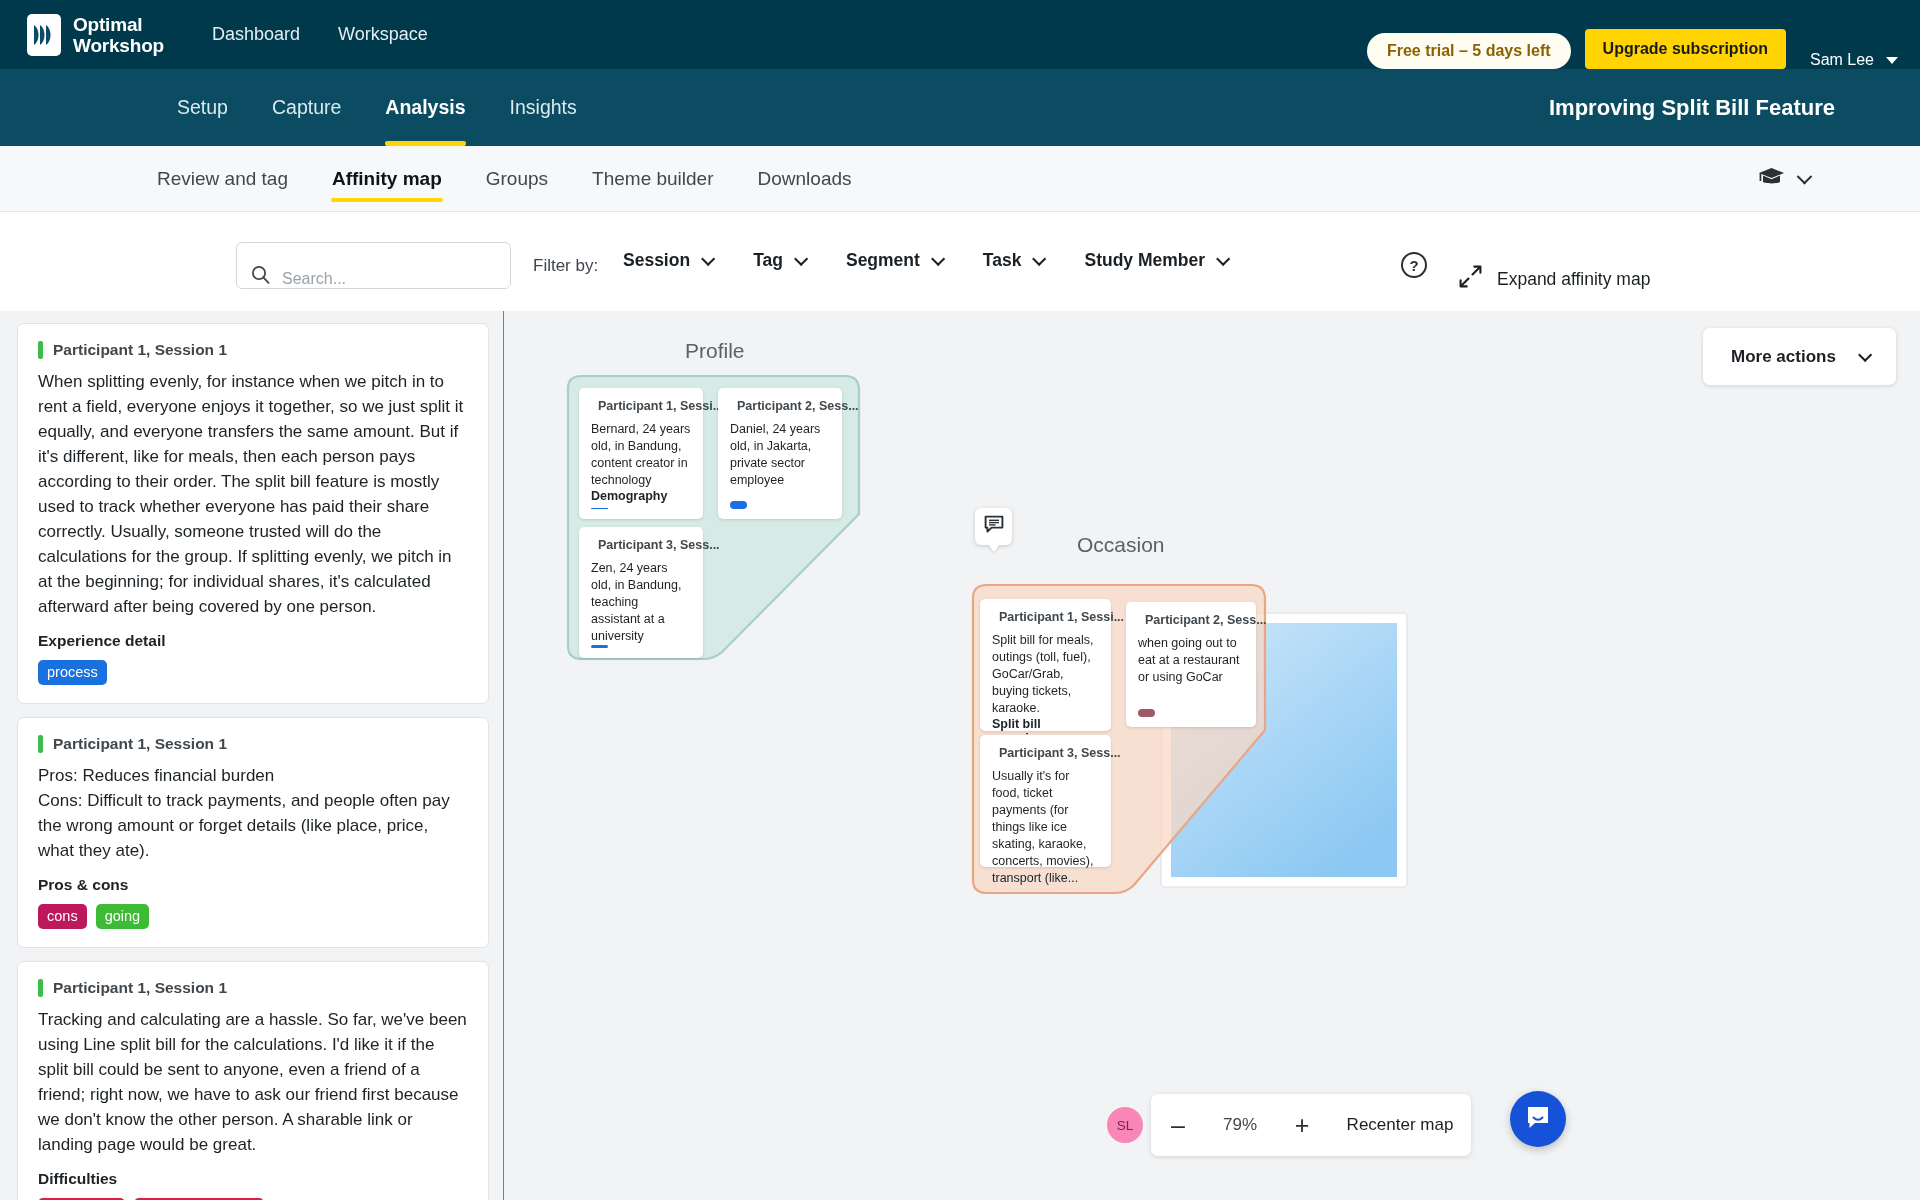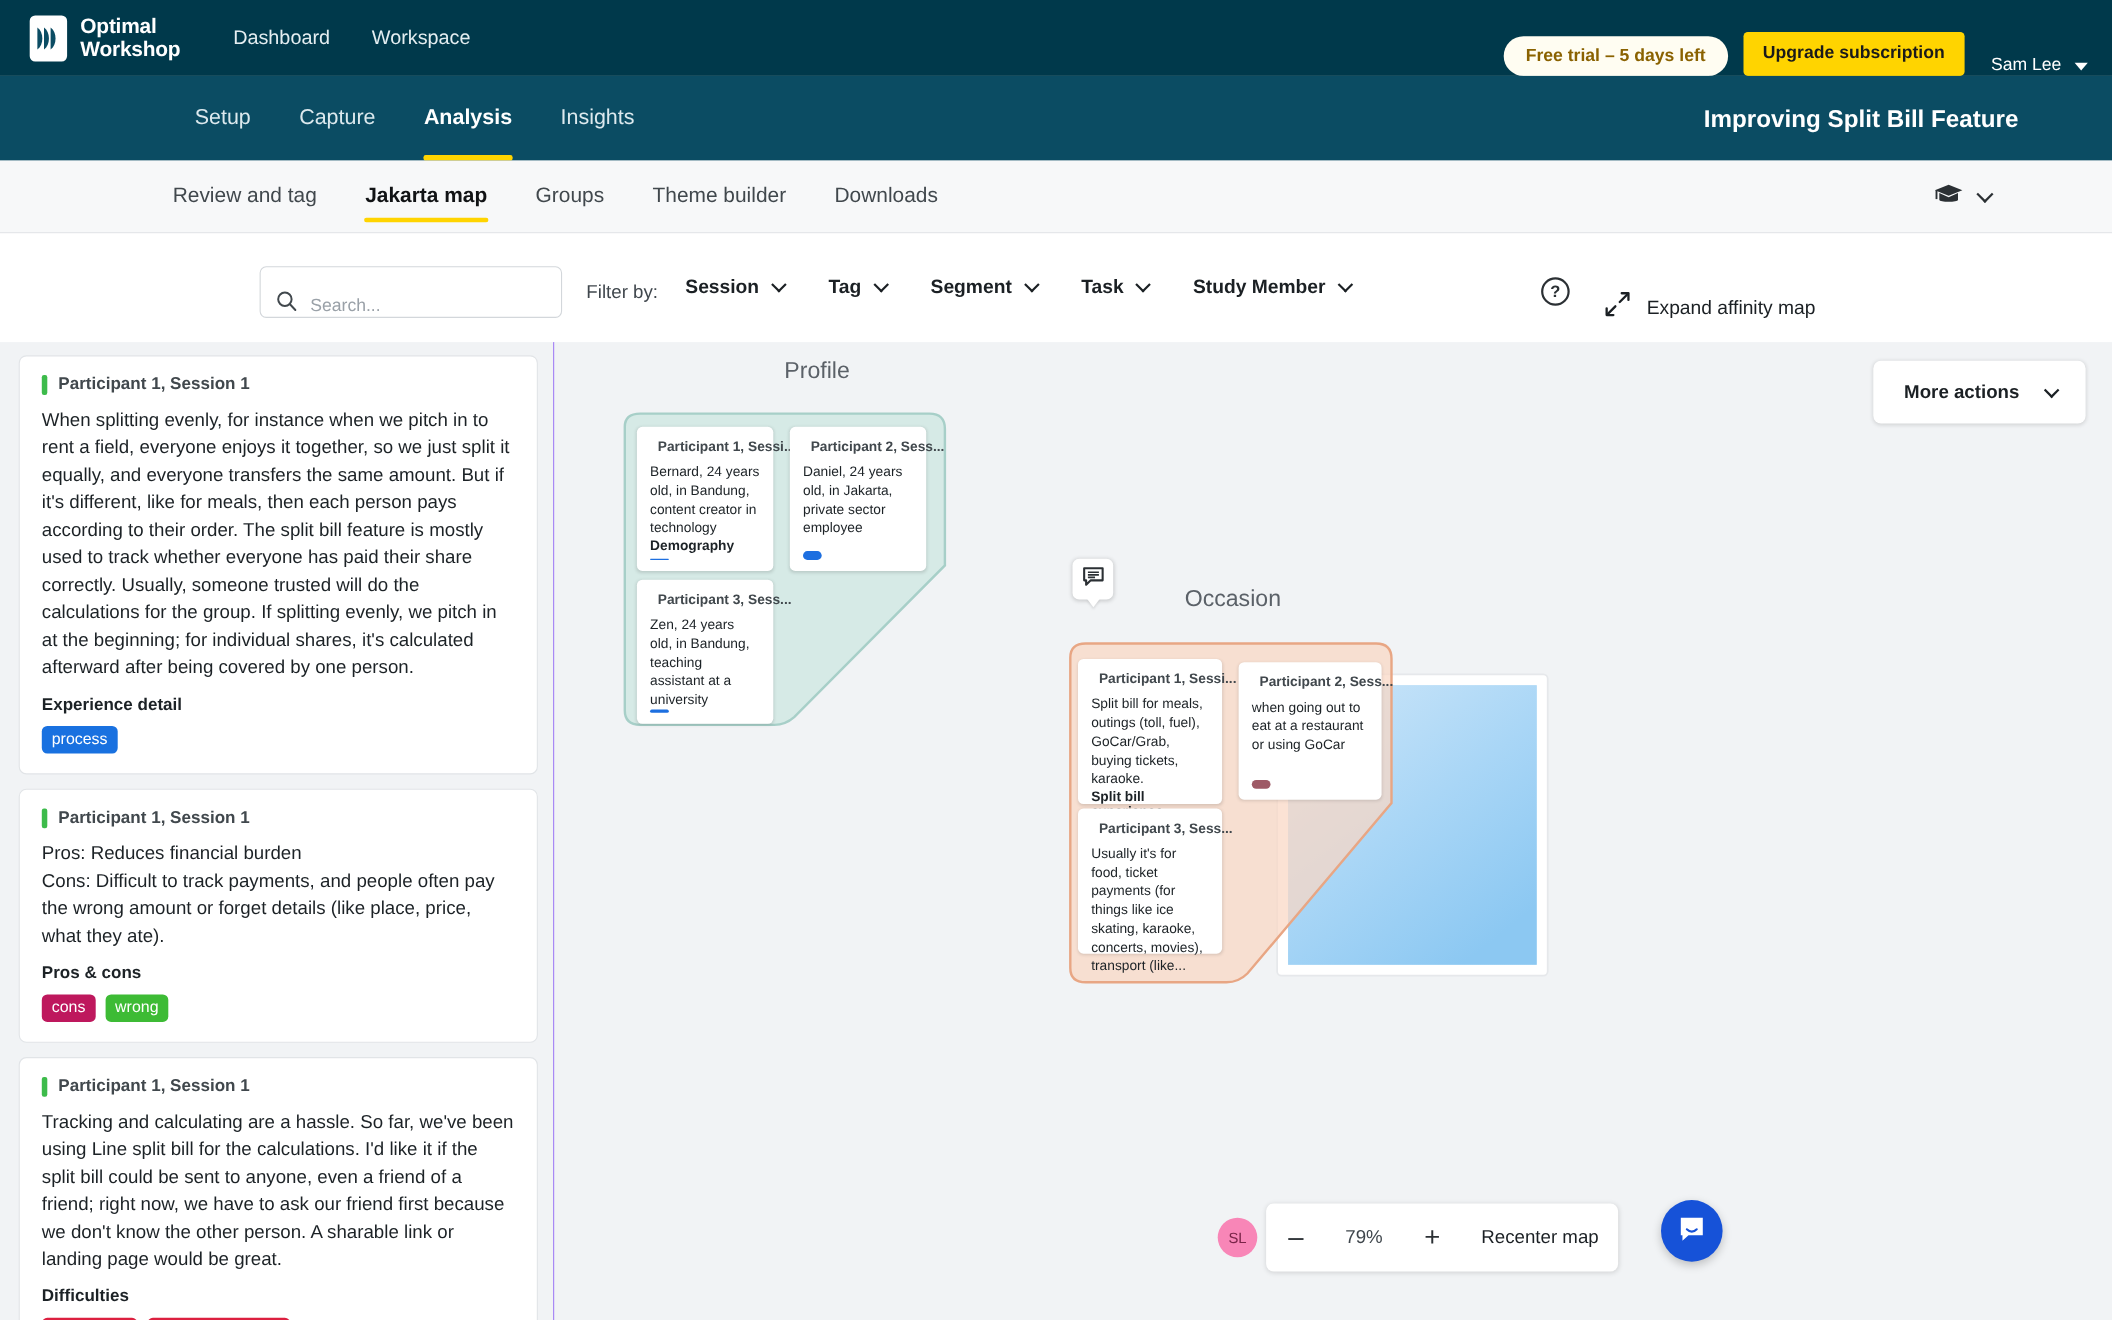--- a/index.html
+++ b/index.html
@@ -268,21 +268,21 @@
     <a class="stage-item">Capture</a>
     <a class="stage-item active">Analysis</a>
     <a class="stage-item">Insights</a>
   </div>
   <div class="study-title">Improving Split Bill Feature</div>
 </div>
 
 <div class="tabbar">
   <div class="tabs">
     <div class="tab">Review and tag</div>
-    <div class="tab active">Jakarta map</div>
+    <div class="tab active">Affinity map</div>
     <div class="tab">Groups</div>
     <div class="tab">Theme builder</div>
     <div class="tab">Downloads</div>
   </div>
   <div class="tabbar-right">
     <span>
       <svg width="27" height="20" viewBox="0 0 27 20">
         <path d="M13.5 1 L26 6 L13.5 11 L1 6 Z" fill="#2b3034"></path>
         <path d="M5 8.5 V14.5 C5 17, 22 17, 22 14.5 V8.5 L13.5 12.3 Z" fill="#2b3034"></path>
         <rect x="1.6" y="6" width="1.7" height="8" fill="#2b3034"></rect>
@@ -360,21 +360,21 @@
   <div class="quote-card">
     <div class="qc-head">
       <span class="qc-bar"></span>
       <span class="qc-head-label">Participant 1, Session 1</span>
     </div>
     <div class="qc-body">Pros: Reduces financial burden
 Cons: Difficult to track payments, and people often pay the wrong amount or forget details (like place, price, what they ate).</div>
     <div class="qc-section">Pros &amp; cons</div>
     <div class="qc-tags">
       <span class="tag" style="background:#be185d">cons</span>
-      <span class="tag" style="background:#3dbb35">wrong</span>
+      <span class="tag" style="background:#3dbb35">going</span>
     </div>
   </div>
 
   <div class="quote-card">
     <div class="qc-head">
       <span class="qc-bar"></span>
       <span class="qc-head-label">Participant 1, Session 1</span>
     </div>
     <div class="qc-body">Tracking and calculating are a hassle. So far, we've been using Line split bill for the calculations. I'd like it if the split bill could be sent to anyone, even a friend of a friend; right now, we have to ask our friend first because we don't know the other person. A sharable link or landing page would be great.</div>
     <div class="qc-section">Difficulties</div>
@@ -386,21 +386,21 @@
 
 </div>
 
 <div class="canvas">
 
   <div class="more-actions">
     <span>More actions</span>
     <span class="chev-sm"></span>
   </div>
 
-  <div class="cluster-title" style="left:181px; top:15px;margin-left:28px;">Profile</div>
+  <div class="cluster-title" style="left:181px; top:28px;">Profile</div>
 
   <svg class="blob" style="left:50px; top:55px;" width="320" height="300" viewBox="0 0 320 300">
     <path d="M14 22 Q14 10, 28 10 L291 10 Q305 10, 305 24 L305 148 L168 286 Q160 293, 150 293 L28 293 Q14 293, 14 280 Z" fill="#d6eae6" stroke="#a7cfc8" stroke-width="2.2"></path>
   </svg>
 
   <div class="note" style="left:75px; top:77px; width:124px; height:131px;">
     <div class="note-head">
       <span class="note-bar" style="background:#3dbb4b"></span>
       <span class="note-head-label">Participant 1, Sessi...</span>
     </div>

